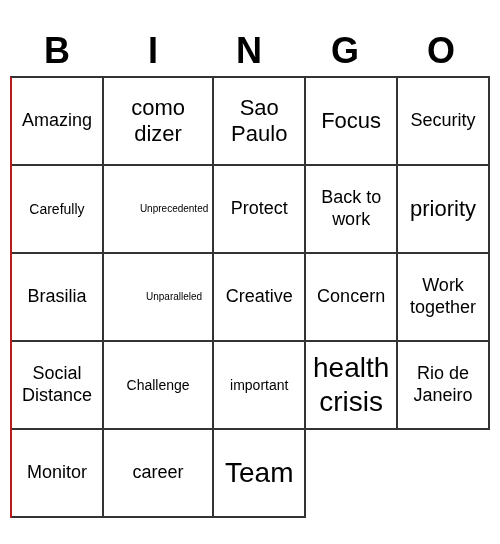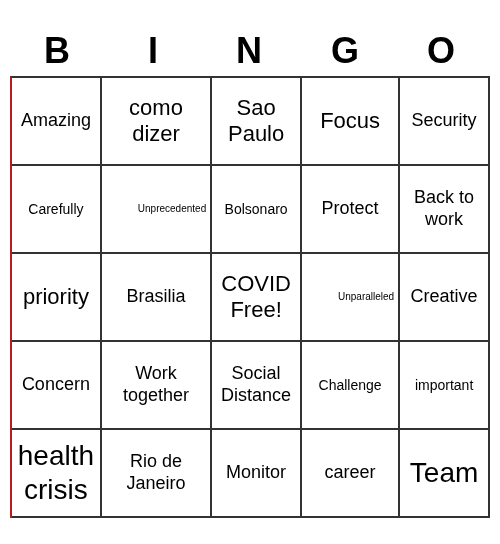--- a/index.html
+++ b/index.html
@@ -107,36 +107,30 @@
       <div class="bingo-cell">
         <span class="size-medium">Security</span>
       </div>
       <div class="bingo-cell">
         <span class="size-normal">Carefully</span>
       </div>
       <div class="bingo-cell">
         <span class="size-small">Unprecedented</span>
       </div>
       <div class="bingo-cell">
-        <span class="size-normal">Bolsonaro</span>
-      </div>
-      <div class="bingo-cell">
         <span class="size-medium">Protect</span>
       </div>
       <div class="bingo-cell">
         <span class="size-medium">Back to work</span>
       </div>
       <div class="bingo-cell">
         <span class="size-large">priority</span>
       </div>
       <div class="bingo-cell">
         <span class="size-medium">Brasilia</span>
-      </div>
-      <div class="bingo-cell">
-        <span class="size-large">COVID Free!</span>
       </div>
       <div class="bingo-cell">
         <span class="size-small">Unparalleled</span>
       </div>
       <div class="bingo-cell">
         <span class="size-medium">Creative</span>
       </div>
       <div class="bingo-cell">
         <span class="size-medium">Concern</span>
       </div>

